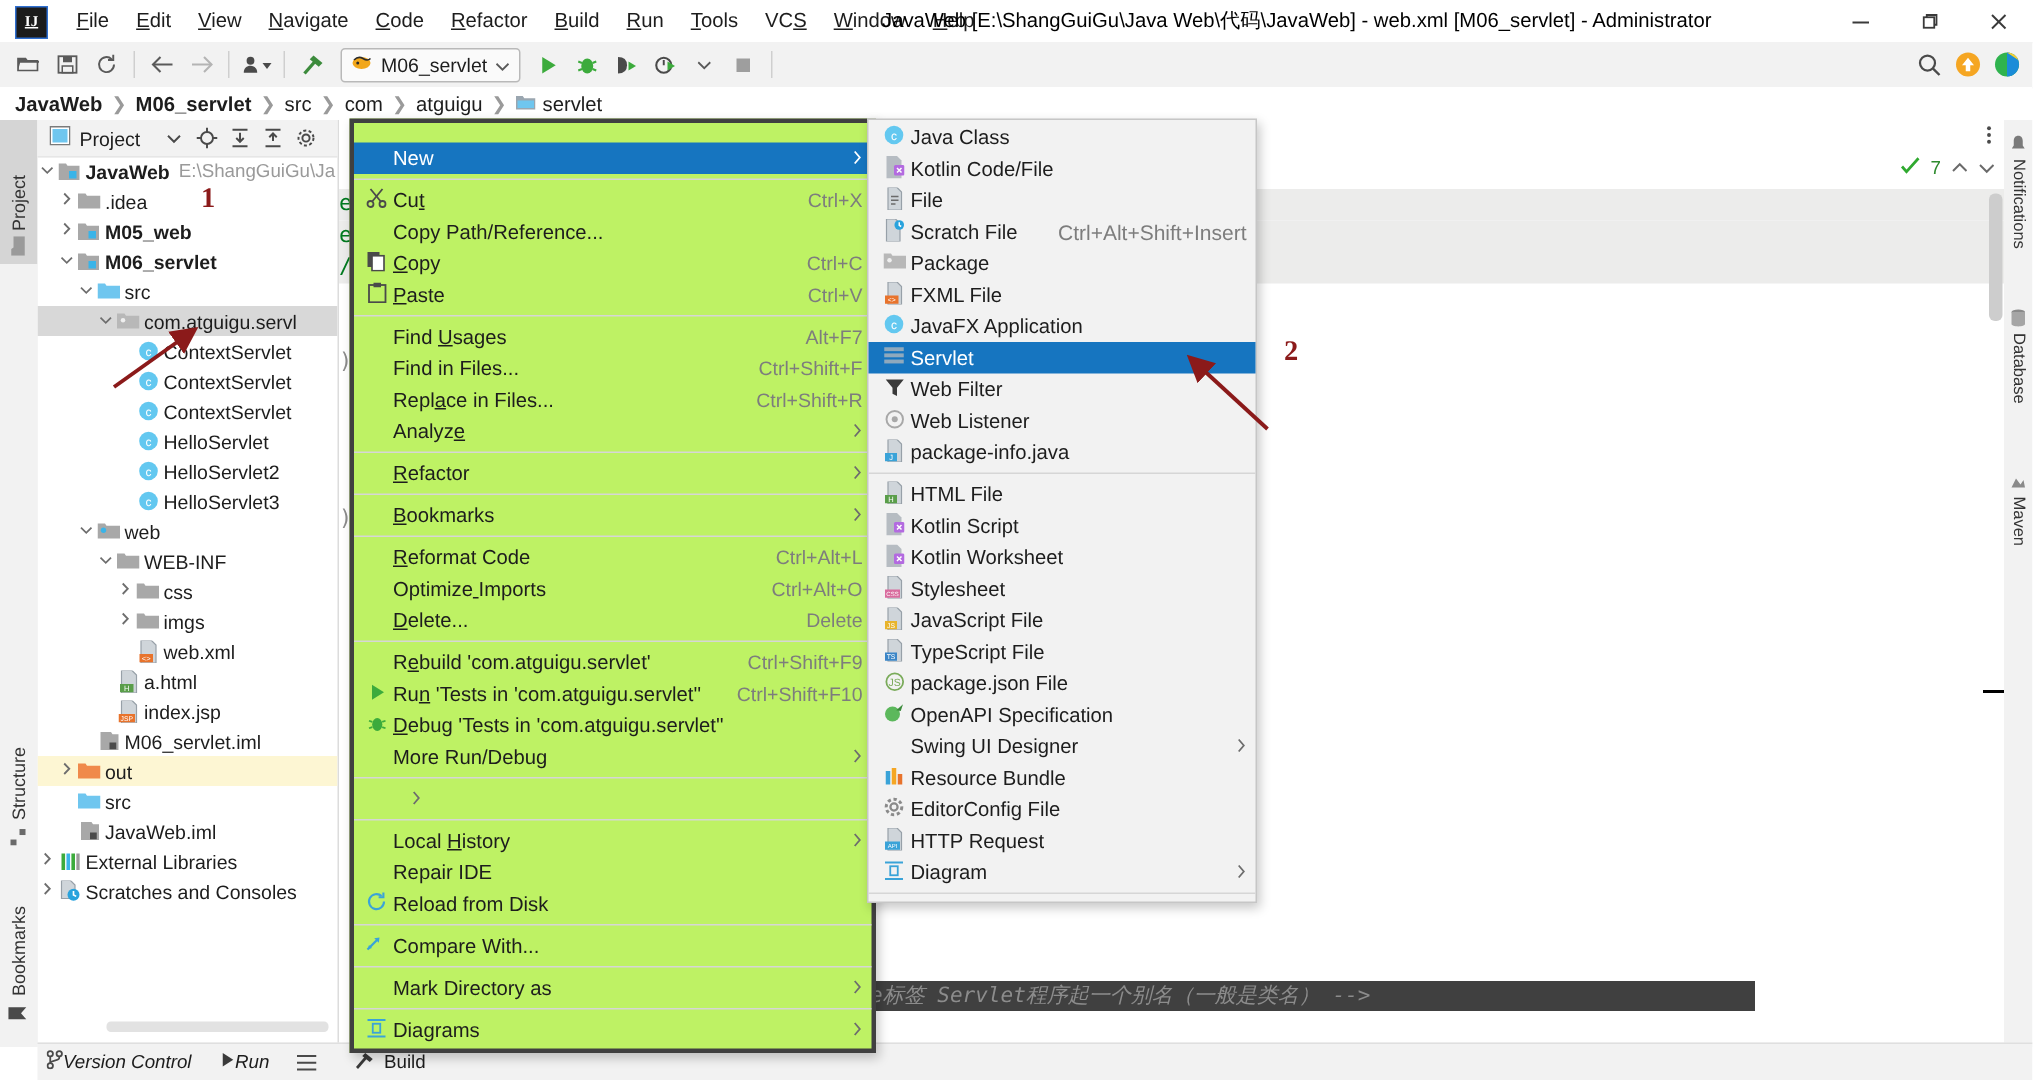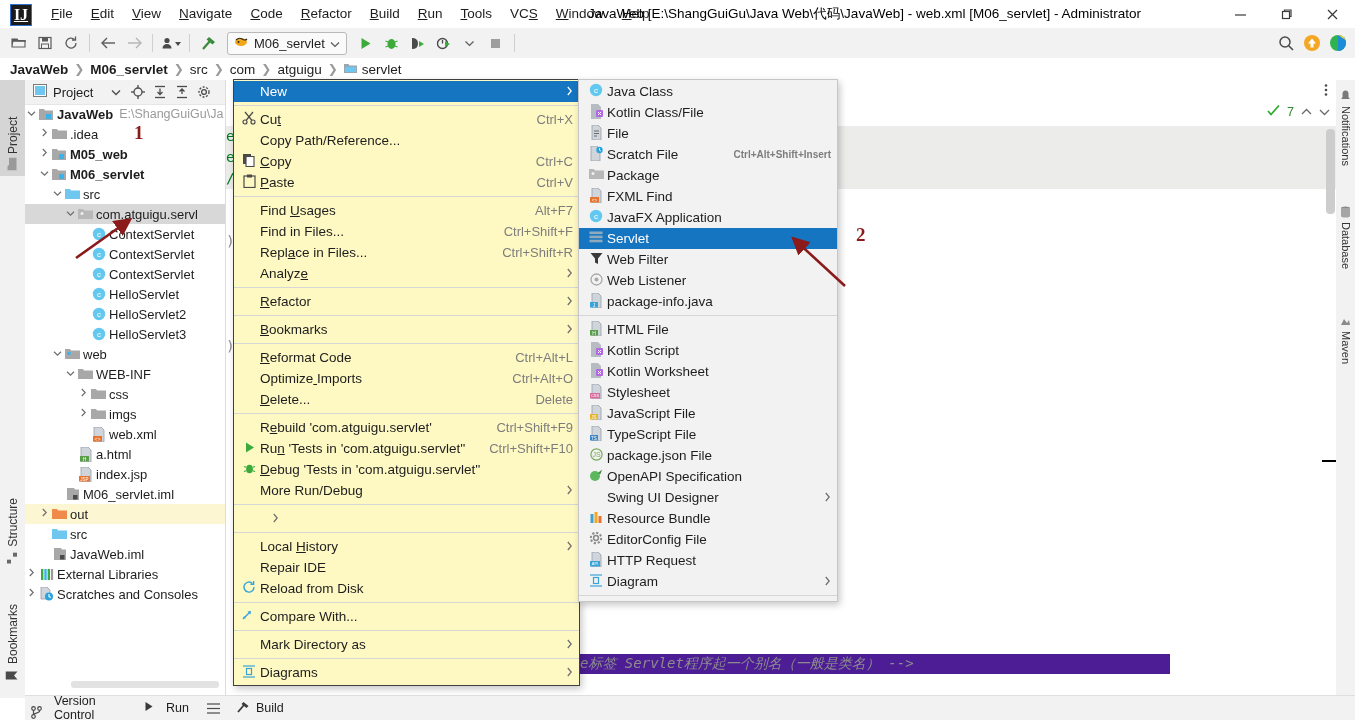--- a/index.html
+++ b/index.html
@@ -7,21 +7,21 @@
     width:1355px;height:722px;overflow:hidden;
     font-family:"Liberation Sans",sans-serif;
     font-size:13px;color:#1d1d1d;background:#fff;
     -webkit-font-smoothing:antialiased;
   }
   #app{position:relative;width:1355px;height:722px;}
 
   
   .titlebar{position:absolute;left:0;top:0;width:1355px;height:28px;background:#fff;border-bottom:1px solid #e4e4e4;}
   .ij-logo{position:absolute;left:10px;top:4px;width:20px;height:20px;background:#1b1b1b;border:1px solid #2f6fd0;
-           color:#fff;font-size:16px;font-weight:bold;text-align:center;line-height:20px;font-family:"Liberation Serif",serif;text-decoration:underline;}
+           color:#fff;font-size:10px;font-weight:bold;text-align:center;line-height:20px;font-family:"Liberation Serif",serif;text-decoration:underline;}
   .menubar{position:absolute;left:42px;top:0;height:28px;display:flex;align-items:center;gap:0;}
   .menubar .mi{padding:0 9px;line-height:28px;font-size:13.5px;color:#1d1d1d;cursor:default;white-space:nowrap;}
   .menubar .mi .u{text-decoration:underline;}
   .wintitle{position:absolute;left:588px;top:0;line-height:28px;font-size:13.5px;color:#000000;white-space:nowrap;}
   .wbtns{position:absolute;right:0;top:0;height:28px;display:flex;}
   .wbtn{width:46px;height:28px;display:flex;align-items:center;justify-content:center;color:#3a3a3a;font-size:14px;}
   .wbtn svg{display:block;}
 
   
   .toolbar{position:absolute;left:0;top:28px;width:1355px;height:30px;background:#f2f2f2;border-bottom:1px solid #e0e0e0;}
@@ -75,52 +75,52 @@
   .cline{height:21px;}
   .hl-band{background:#ececeb;}
   .g{color:#007a1f;}
   .cm{color:#8c8c8c;}
   .ed-scroll-v{position:absolute;right:0;top:46px;width:11px;height:520px;}
   .ed-thumb{position:absolute;right:1px;top:3px;width:9px;height:85px;background:#cdcdcd;border-radius:4px;}
   .marker{position:absolute;right:0;width:14px;height:2px;background:#000;}
   .annot-num{position:absolute;font-family:"Liberation Serif",serif;font-weight:bold;font-size:19px;color:#8b1a1a;}
 
   
-  .bot-code{position:absolute;left:580px;top:654px;width:590px;height:20px;background:#4c1d95;
+  .bot-code{position:absolute;left:580px;top:654px;width:590px;height:20px;background:#404040;
             font-family:"DejaVu Sans Mono","Liberation Mono",monospace;font-style:italic;font-size:14px;color:#8c8c8c;
             display:flex;align-items:center;white-space:nowrap;overflow:hidden;}
 
   
   .buildbar{position:absolute;left:226px;top:695px;right:0;height:24px;background:#f2f2f2;border-top:1px solid #dfdfdf;
             display:flex;align-items:center;gap:6px;padding-left:10px;font-size:12.5px;}
   .statusbar{position:absolute;left:25px;top:695px;width:201px;height:24px;background:#f2f2f2;border-top:1px solid #dfdfdf;
              display:flex;align-items:center;gap:6px;font-size:12.5px;}
-  .sb-item{display:flex;align-items:flex-end;gap:12px;padding:0 6px;}
+  .sb-item{display:flex;align-items:center;gap:0;padding:0 6px;font-style:italic;}
 
   
-  .ctxmenu{position:absolute;left:233px;top:79px;width:345px;background:#fef9c3;border:1px solid #404040;
-           box-shadow:2px 3px 7px rgba(0,0,0,.22);padding:1px 0 2px 0;z-index:40;}
+  .ctxmenu{position:absolute;left:233px;top:79px;width:345px;background:#bef264;border:3px solid #404040;
+           box-shadow:2px 3px 7px rgba(0,0,0,.22);padding:13px 0 2px 0;z-index:40;}
   .ctxrow{height:21px;display:flex;align-items:center;font-size:13.5px;padding:0 6px 0 4px;white-space:nowrap;}
   .ctxrow.sel{background:#1675c0;color:#fff;}
   .ctxrow .cico{width:22px;height:21px;display:flex;align-items:center;justify-content:center;flex:0 0 22px;}
   .ctxrow .ctext{flex:1 1 auto;}
   .ctxrow .ckey{color:#7d7d7d;font-size:13px;margin-left:18px;}
   .arw{color:#6d6d6d;font-size:12px;margin-left:12px;}
   .ctxrow.sel .arw{color:#fff;}
   .ctxsep{height:1px;background:#d6d6d6;margin:3px 0;}
   .u{text-decoration:underline;}
 
   
   .submenu{position:absolute;left:578px;top:79px;width:258px;background:#f2f2f2;border:1px solid #c6c6c6;
            box-shadow:2px 3px 7px rgba(0,0,0,.22);padding:1px 0 2px 0;z-index:45;}
   .subrow{height:21px;display:flex;align-items:center;font-size:13.5px;padding:0 6px 0 6px;white-space:nowrap;}
   .subrow.sel{background:#1675c0;color:#fff;}
   .subrow .sico{width:22px;height:21px;display:flex;align-items:center;justify-content:center;flex:0 0 22px;}
   .subrow .stext{flex:1 1 auto;}
-  .subrow .skey{color:#7d7d7d;font-size:10px;margin-left:18px;font-weight:bold;}
+  .subrow .skey{color:#7d7d7d;font-size:14px;margin-left:18px;}
 
   .arrow-annot{position:absolute;z-index:60;pointer-events:none;}
 </style>
 </head>
 <body>
 
 <div id="app">
 
   <div class="titlebar">
     <div class="ij-logo">IJ</div>
@@ -1005,21 +1005,21 @@
         <span class="stext">Java Class</span>
       </div>
       <div class="subrow">
         <span class="sico">
           <span><svg width="13" height="15" viewBox="0 0 13 15">
               <path d="M1 0h7l3 3v12H1z" fill="#b6bcc2"></path>
               <rect x="6" y="6" width="7" height="7" fill="#b36ae0" rx="1"></rect>
               <path d="M8 8 L11 11 M11 8 L8 11" stroke="#fff" stroke-width="1"></path>
             </svg></span>
         </span>
-        <span class="stext">Kotlin Class/File</span>
+        <span class="stext">Kotlin Code/File</span>
       </div>
       <div class="subrow">
         <span class="sico">
           <span><svg width="13" height="15" viewBox="0 0 13 15">
               <path d="M2 0h6l3 3v12H2z" fill="#cfd5da" stroke="#97a0a8" stroke-width=".8"></path>
               <line x1="4" y1="6" x2="9" y2="6" stroke="#6a6a6a" stroke-width="1"></line>
               <line x1="4" y1="8.5" x2="9" y2="8.5" stroke="#6a6a6a" stroke-width="1"></line>
               <line x1="4" y1="11" x2="7" y2="11" stroke="#6a6a6a" stroke-width="1"></line>
             </svg></span>
         </span>
@@ -1046,21 +1046,21 @@
         <span class="stext">Package</span>
       </div>
       <div class="subrow">
         <span class="sico">
           <span><svg width="13" height="15" viewBox="0 0 13 15">
               <path d="M2 0h6l3 3v12H2z" fill="#cfd5da" stroke="#97a0a8" stroke-width=".8"></path>
               <rect x="0" y="9" width="9" height="5.5" fill="#e8732c"></rect>
               <text x="4.5" y="13.5" font-size="4.5" text-anchor="middle" fill="#fff" font-family="Liberation Sans">&lt;&gt;</text>
             </svg></span>
         </span>
-        <span class="stext">FXML Find</span>
+        <span class="stext">FXML File</span>
       </div>
       <div class="subrow">
         <span class="sico">
           <span><svg width="14" height="14" viewBox="0 0 14 14">
               <circle cx="7" cy="7" r="6.2" fill="#63c8f0"></circle>
               <text x="7" y="10.3" font-size="8" text-anchor="middle" fill="#fff" font-family="Liberation Sans">c</text>
             </svg></span>
         </span>
         <span class="stext">JavaFX Application</span>
       </div>

